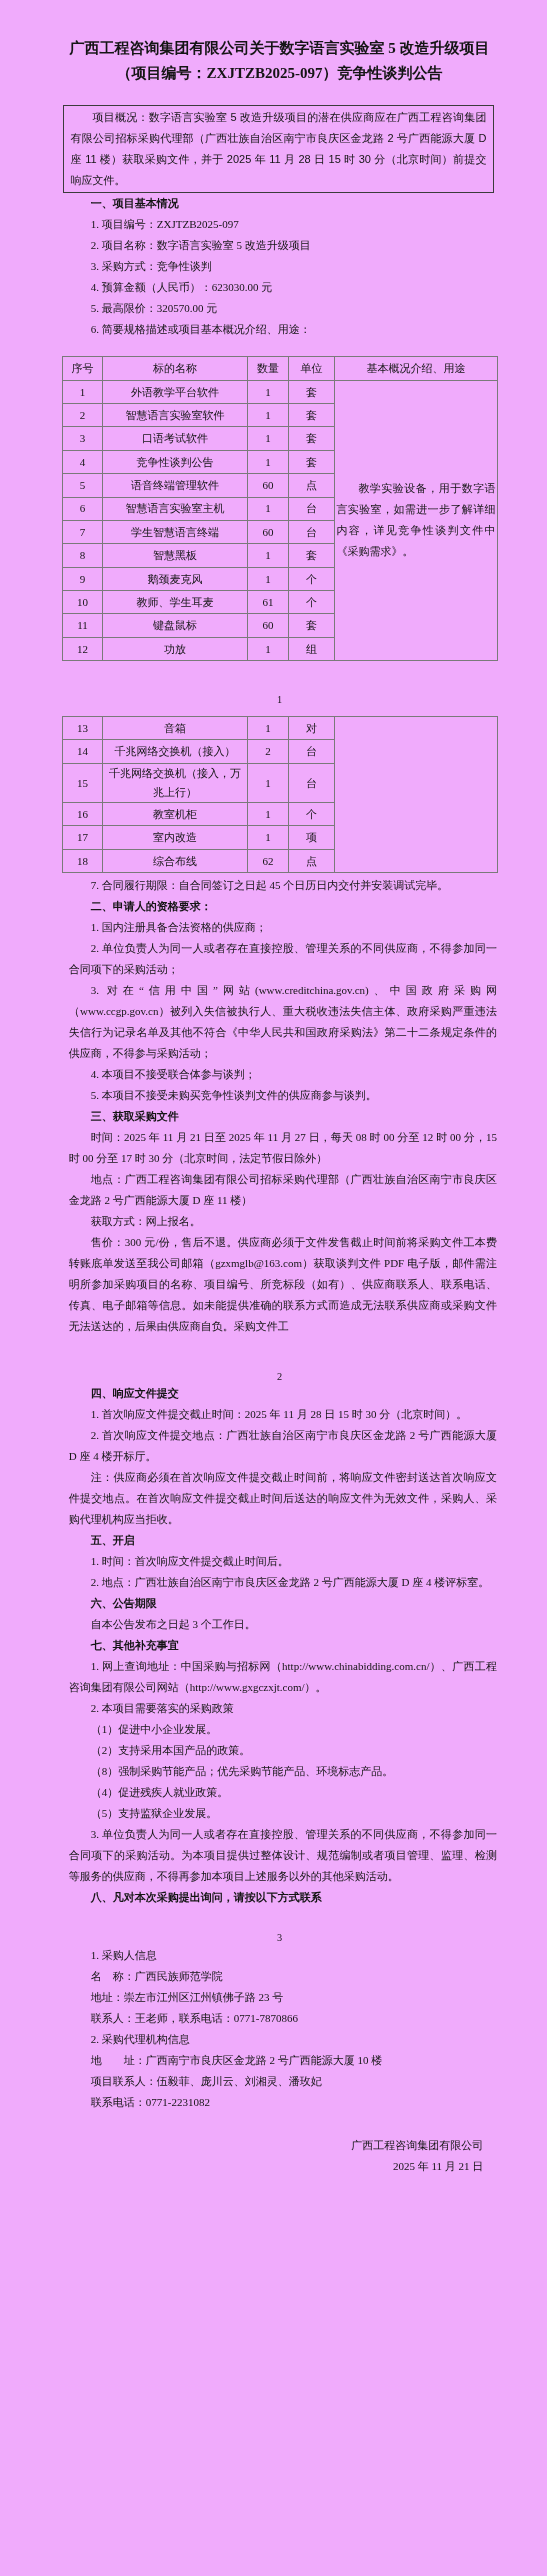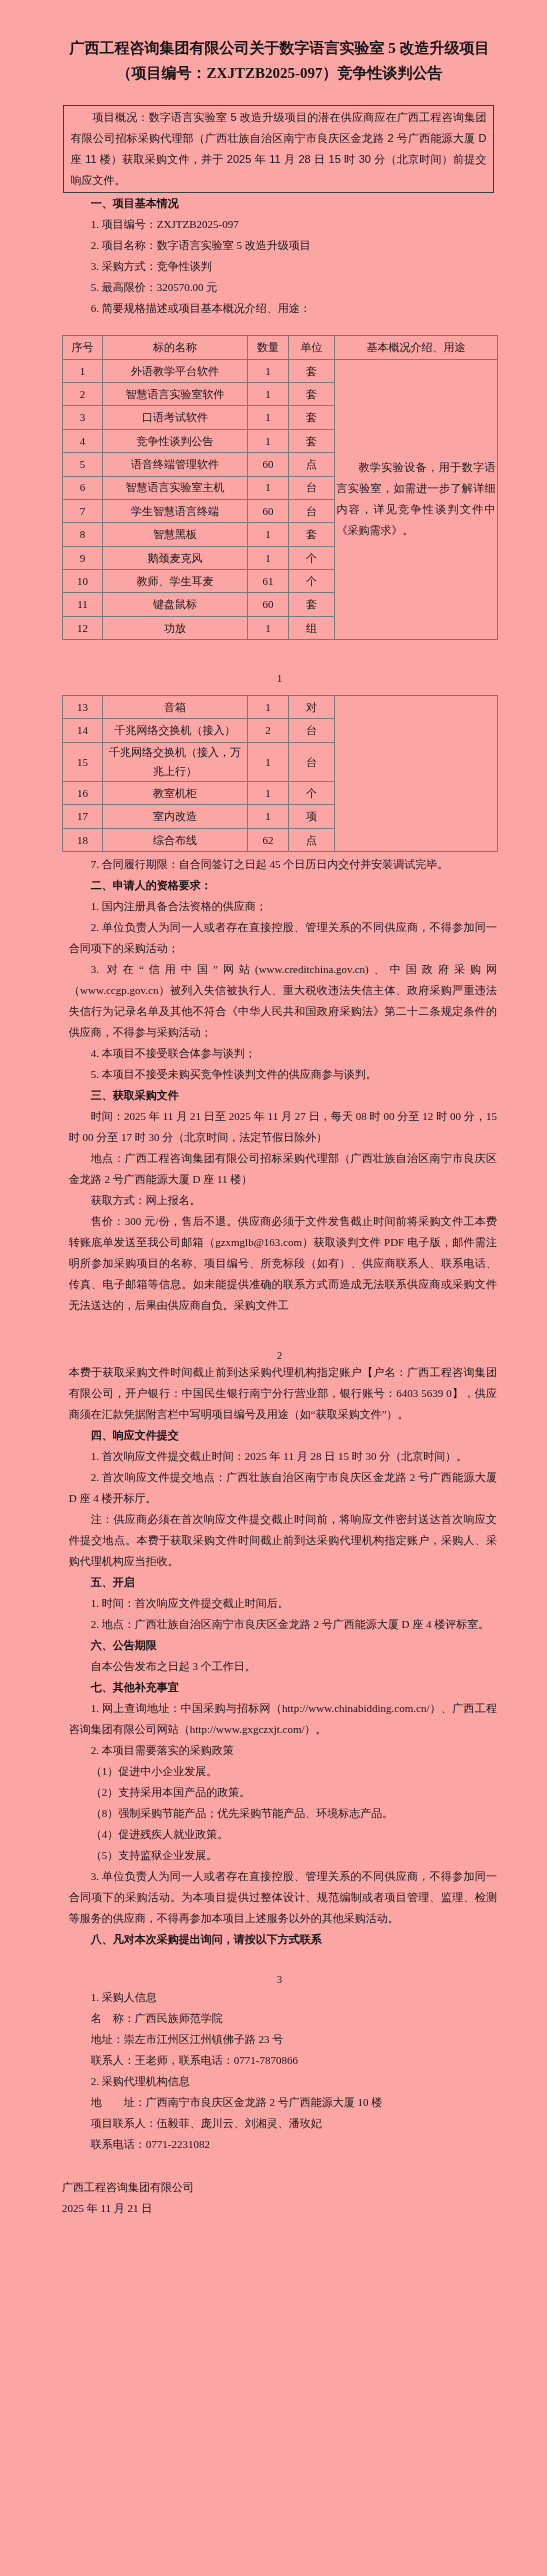--- a/index.html
+++ b/index.html
@@ -1,20 +1,20 @@
 <!DOCTYPE html>
 <html style="font-size:11px"><head>
 <meta charset="utf-8">
 <style>
   html,body{margin:0;padding:0;background:#ffffff;}
   .doc{
     position:relative;
     width:548px;
     height:2576px;
-    background:#fca5a5;
+    background:#f0abfc;
     color:#151515;
     font-family:"Liberation Serif","DejaVu Serif",serif;
     font-size:11px;
     overflow:hidden;
   }
   .inner{padding:0 51px 0 62px;}
   .title{
     padding-top:36px;
     text-align:center;
     font-weight:bold;
@@ -79,21 +79,21 @@
     text-align:center;
     font-size:10.3px;
     line-height:13.7px;
   }
   #pg1{margin-top:31.5px;}
   #pg2{margin-top:33px;}
   #pg3{margin-top:23px;}
   #contract-period{margin-top:1.4px;}
   .footer-line{
     margin:0 13.7px 0 0;
-    text-align:left;
+    text-align:right;
     line-height:21px;
   }
   #footer-org{margin-top:22px;}
 </style>
 </head>
 <body>
 
 <div class="doc">
   <div class="inner">
 
@@ -103,20 +103,21 @@
     </h1>
 
     <div class="overview-box">
       <p>项目概况：数字语言实验室 5 改造升级项目的潜在供应商应在广西工程咨询集团有限公司招标采购代理部（广西壮族自治区南宁市良庆区金龙路 2 号广西能源大厦 D 座 11 楼）获取采购文件，并于 2025 年 11 月 28 日 15 时 30 分（北京时间）前提交响应文件。</p>
     </div>
 
     <p class="hd">一、项目基本情况</p>
     <p class="ln">1. 项目编号：ZXJTZB2025-097</p>
     <p class="ln">2. 项目名称：数字语言实验室 5 改造升级项目</p>
     <p class="ln">3. 采购方式：竞争性谈判</p>
+    <p class="ln">4. 预算金额（人民币）：623030.00 元</p>
     <p class="ln">5. 最高限价：320570.00 元</p>
     <p class="ln">6. 简要规格描述或项目基本概况介绍、用途：</p>
 
     <table class="items" id="table-p1">
       <colgroup>
         <col style="width:40px">
           <col style="width:145px">
           <col style="width:41px">
           <col style="width:46px">
           <col style="width:163px">
@@ -270,26 +271,25 @@
     <p class="ln">5. 本项目不接受未购买竞争性谈判文件的供应商参与谈判。</p>
 
     <p class="hd">三、获取采购文件</p>
     <p class="ln">时间：2025 年 11 月 21 日至 2025 年 11 月 27 日，每天 08 时 00 分至 12 时 00 分，15 时 00 分至 17 时 30 分（北京时间，法定节假日除外）</p>
     <p class="ln">地点：广西工程咨询集团有限公司招标采购代理部（广西壮族自治区南宁市良庆区金龙路 2 号广西能源大厦 D 座 11 楼）</p>
     <p class="ln">获取方式：网上报名。</p>
     <p class="ln">售价：300 元/份，售后不退。供应商必须于文件发售截止时间前将采购文件工本费转账底单发送至我公司邮箱（gzxmglb@163.com）获取谈判文件 PDF 电子版，邮件需注明所参加采购项目的名称、项目编号、所竞标段（如有）、供应商联系人、联系电话、传真、电子邮箱等信息。如未能提供准确的联系方式而造成无法联系供应商或采购文件无法送达的，后果由供应商自负。采购文件工</p>
 
     <p class="pageno" id="pg2">2</p>
 
-    <p class="ln noind">本费于获取采购文件时间截止前到达采购代理机构指定账户【户名：广西工程咨询集团有限公司，开户银行：中国民生银行南宁分行营业部，银行账号：6403 5639 0】，供应商须在汇款凭据附言栏中写明项目编号及用途（如“获取采购文件”）。</p>
 
     <p class="hd">四、响应文件提交</p>
     <p class="ln">1. 首次响应文件提交截止时间：2025 年 11 月 28 日 15 时 30 分（北京时间）。</p>
     <p class="ln">2. 首次响应文件提交地点：广西壮族自治区南宁市良庆区金龙路 2 号广西能源大厦 D 座 4 楼开标厅。</p>
-    <p class="ln">注：供应商必须在首次响应文件提交截止时间前，将响应文件密封送达首次响应文件提交地点。本费于获取采购文件时间截止前到达采购代理机构指定账户，采购人、采购代理机构应当拒收。</p>
+    <p class="ln">注：供应商必须在首次响应文件提交截止时间前，将响应文件密封送达首次响应文件提交地点。在首次响应文件提交截止时间后送达的响应文件为无效文件，采购人、采购代理机构应当拒收。</p>
 
     <p class="hd">五、开启</p>
     <p class="ln">1. 时间：首次响应文件提交截止时间后。</p>
     <p class="ln">2. 地点：广西壮族自治区南宁市良庆区金龙路 2 号广西能源大厦 D 座 4 楼评标室。</p>
 
     <p class="hd">六、公告期限</p>
     <p class="ln">自本公告发布之日起 3 个工作日。</p>
 
     <p class="hd">七、其他补充事宜</p>
     <p class="ln">1. 网上查询地址：中国采购与招标网（http://www.chinabidding.com.cn/）、广西工程咨询集团有限公司网站（http://www.gxgczxjt.com/）。</p>

